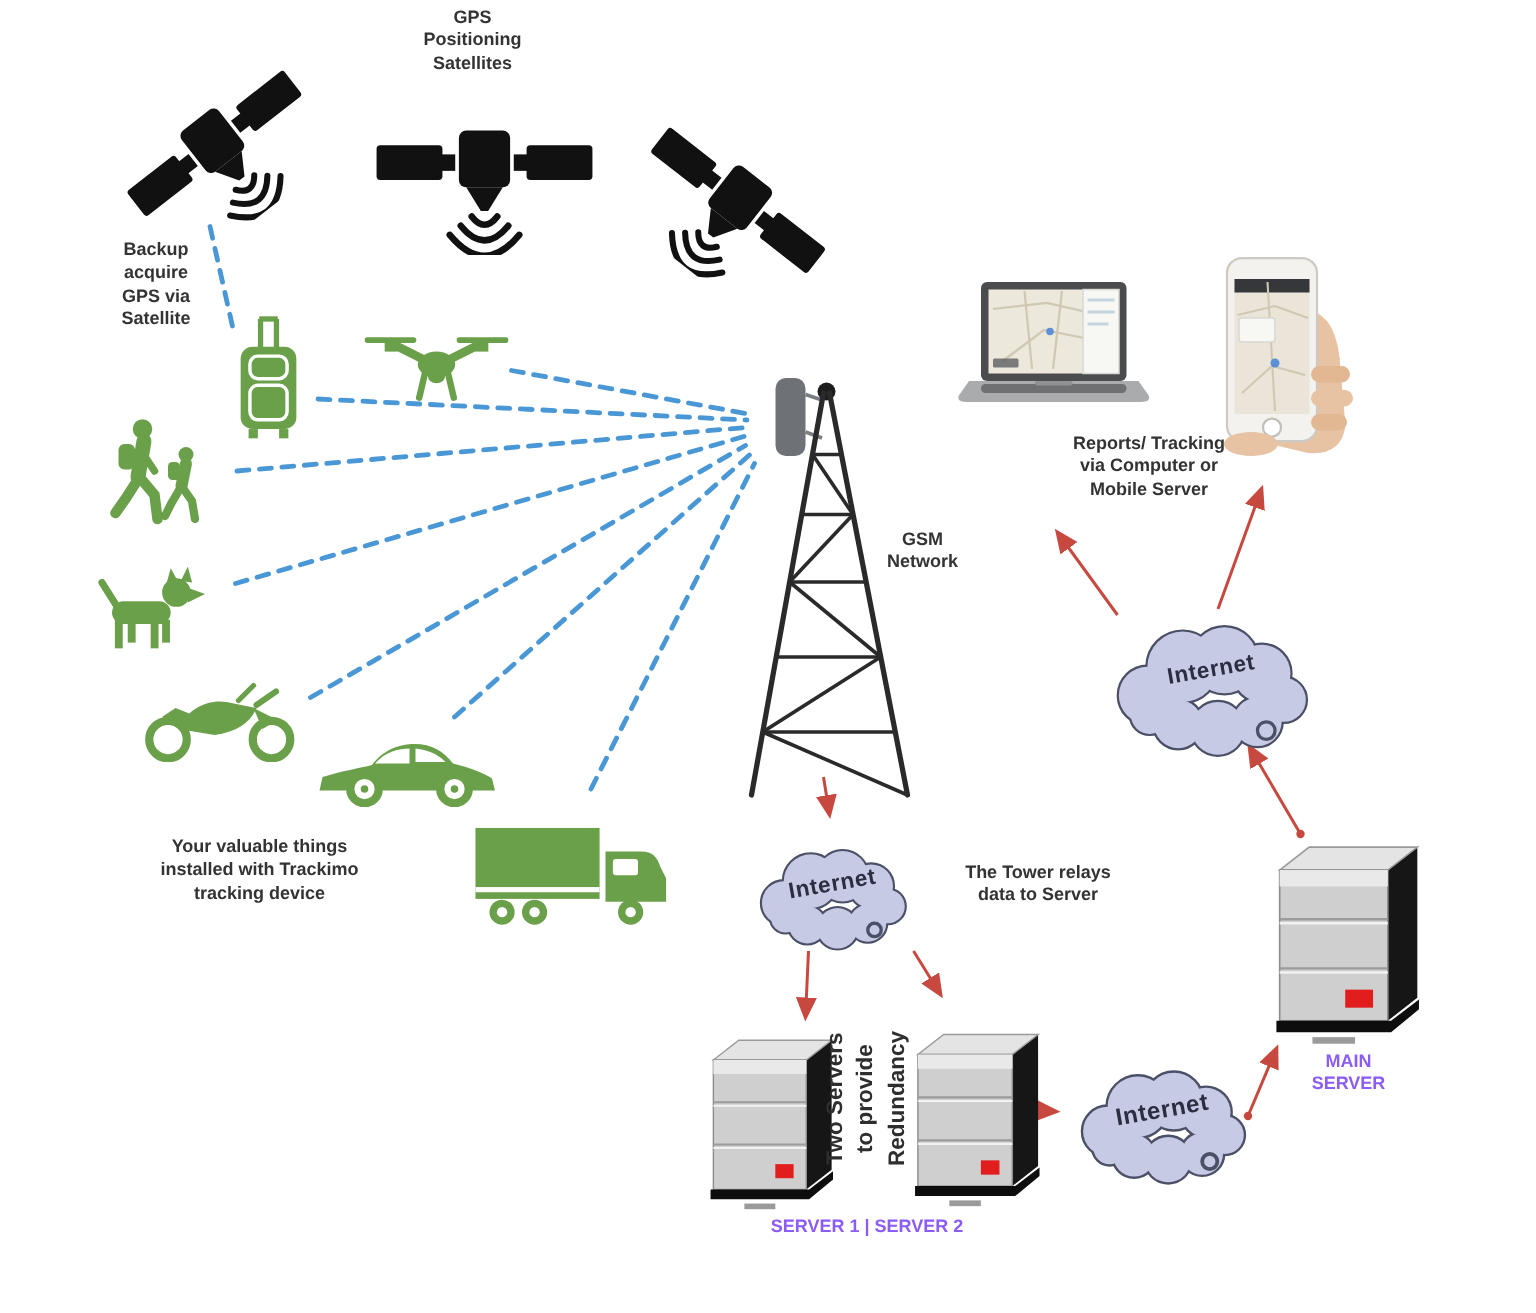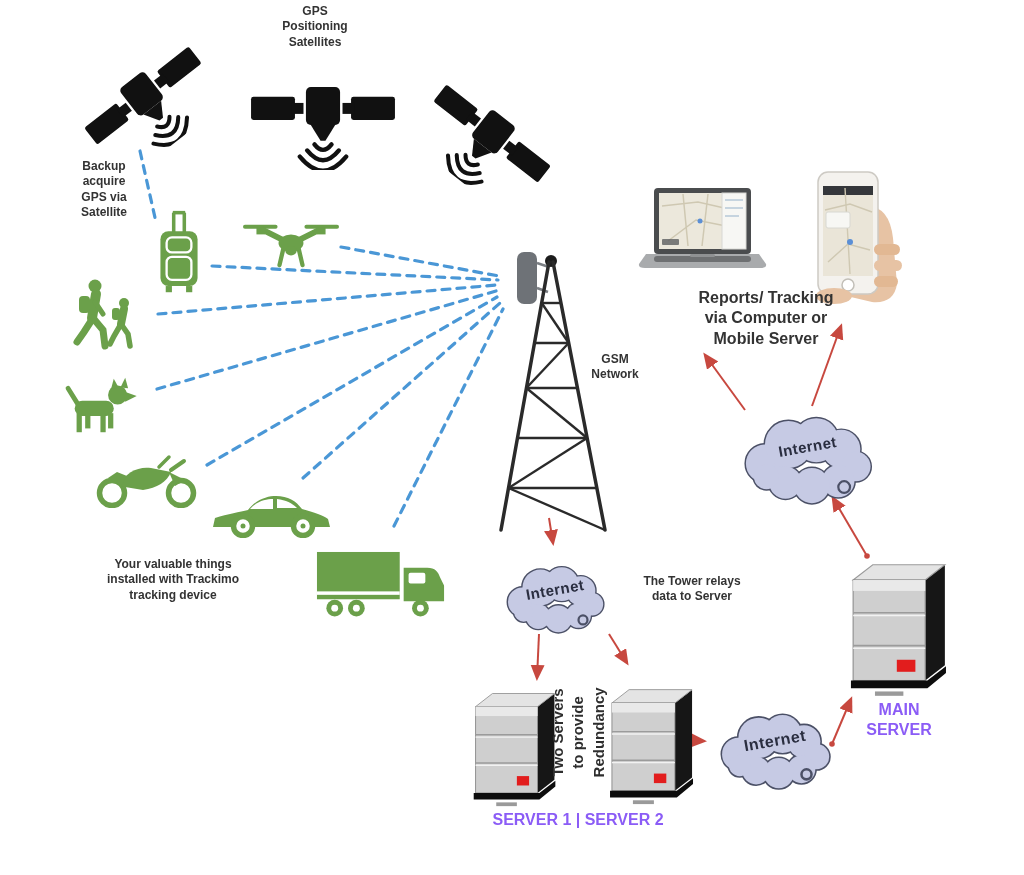--- a/index.html
+++ b/index.html
@@ -3,21 +3,21 @@
 <meta charset="utf-8">
 <style>
   html,body{margin:0;padding:0;background:#fff;}
   #canvas{position:relative;width:1024px;height:875px;background:#ffffff;overflow:hidden;
           font-family:"Liberation Sans",sans-serif;}
   .abs{position:absolute;}
   .lbl{position:absolute;transform:translateX(-50%);text-align:center;color:#333;
        font-weight:700;white-space:nowrap;}
   .lbl div{line-height:1.28;}
   .fs16 div{font-size:12px;}
-  .fs17 div{font-size:16px;}
+  .fs17 div{font-size:12px;}
   .bold-dark div{color:#8b5cf6;font-weight:800;}
   .cloud-label{position:absolute;left:0;right:0;text-align:center;color:#2a2e40;
        font-weight:700;font-size:15px;letter-spacing:.5px;transform:rotate(-10deg);}
   .rot-lbl{position:absolute;text-align:center;color:#2e2e2e;font-weight:700;
        font-size:15px;line-height:1.35;transform:rotate(-90deg);white-space:nowrap;}
   svg{display:block;}
 </style>
 </head>
 <body>
 

